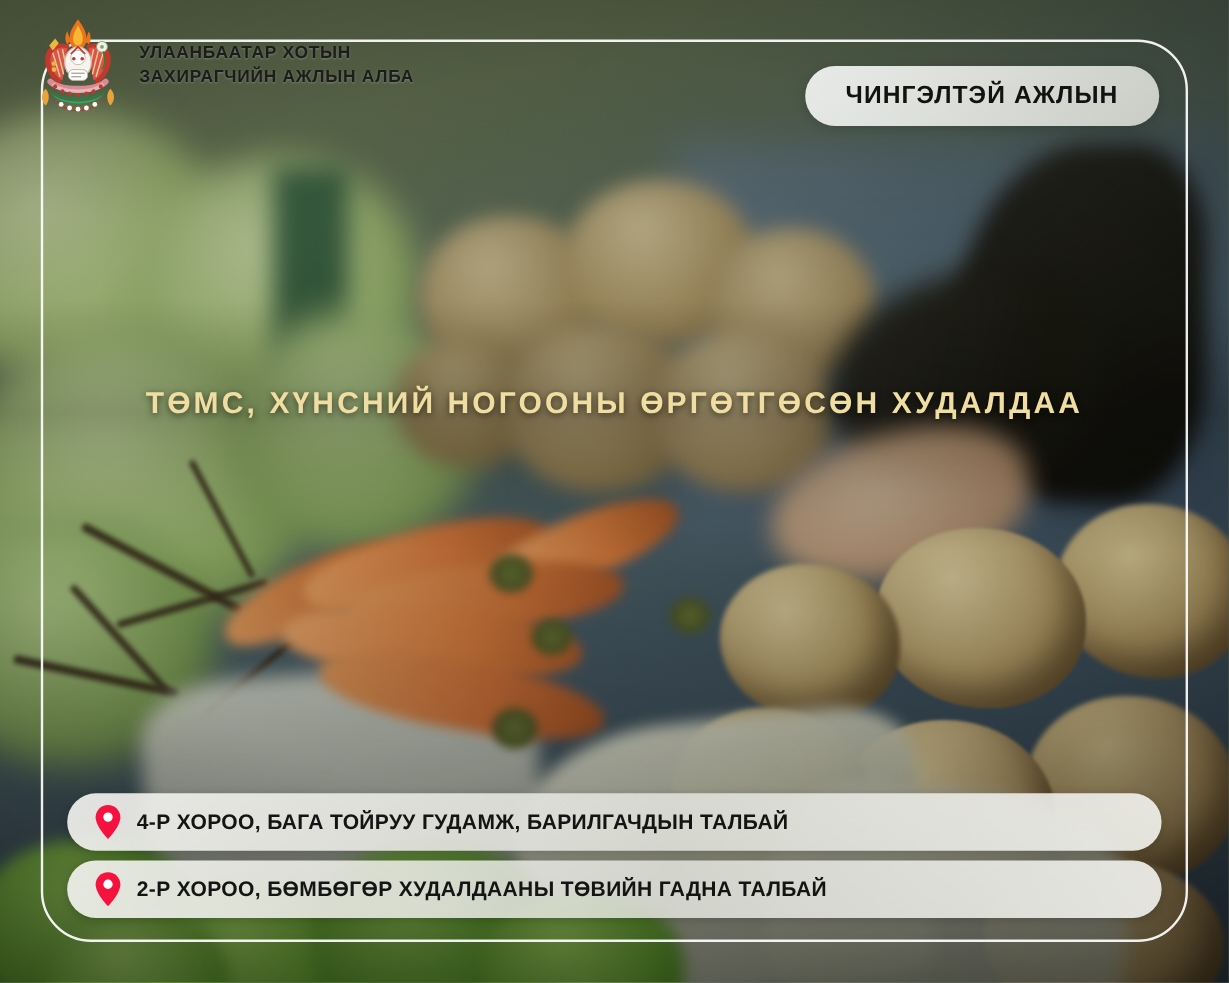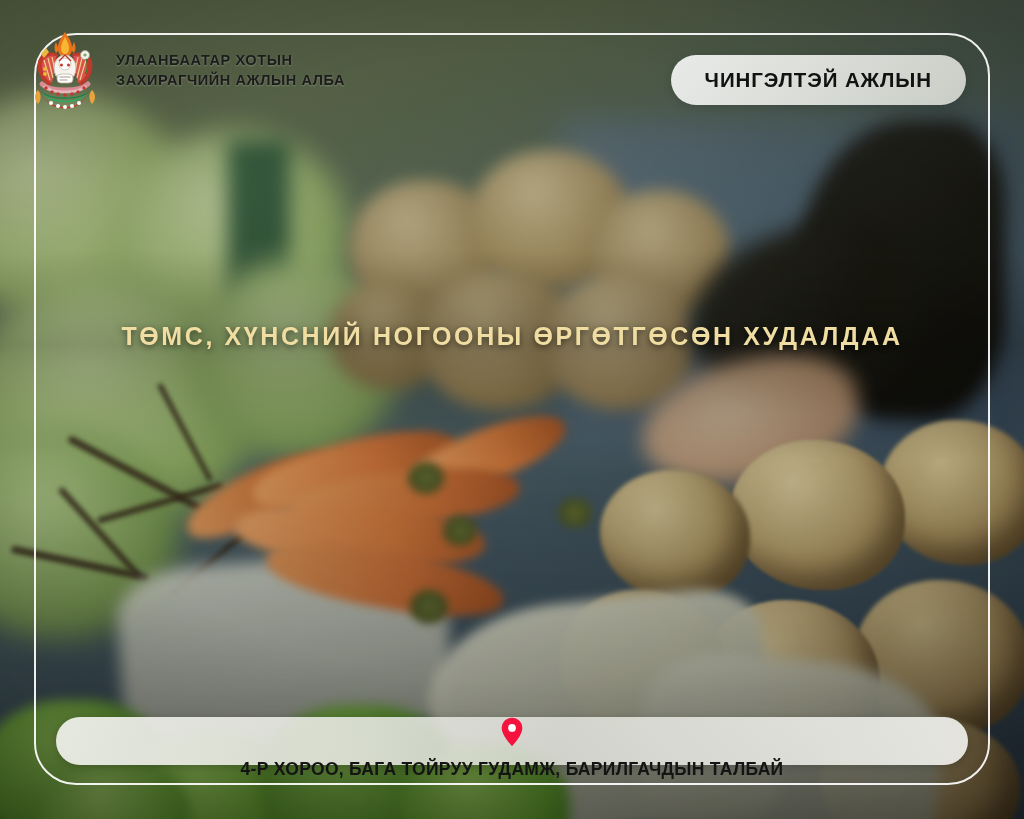--- a/index.html
+++ b/index.html
@@ -114,21 +114,21 @@
   
   .frame{
     position:absolute;left:34px;top:33px;right:34px;bottom:34px;
     border:2px solid rgba(255,255,255,.92);
     border-radius:42px;
     pointer-events:none;
   }
 
   
   .brand{
-    position:absolute;left:28px;top:28px;
+    position:absolute;left:28px;top:12px;
     display:flex;align-items:center;gap:14px;z-index:6;
   }
   .emblem{width:74px;height:84px;position:relative;flex:0 0 auto;}
   .brand-text{
     font-size:14.5px;font-weight:bold;letter-spacing:.6px;line-height:1.38;
     color:#1c1c1c;text-shadow:0 1px 2px rgba(255,255,255,.25);
     white-space:pre-line;
   }
 
   .district-pill{
@@ -158,21 +158,20 @@
 
   
   .locations{position:absolute;left:56px;right:56px;bottom:54px;z-index:6;
     display:flex;flex-direction:column;gap:8px;}
   .loc-bar{
     display:flex;align-items:center;gap:12px;
     height:48px;padding:0 22px;
     border-radius:26px;
     background:linear-gradient(100deg,rgba(242,242,238,.92),rgba(228,229,222,.84) 55%,rgba(243,243,239,.90));
     box-shadow:0 2px 8px rgba(0,0,0,.18);
-    flex-direction:column;
   }
   .pin{width:24px;height:30px;flex:0 0 auto;}
   .loc-text{font-size:17.5px;font-weight:bold;letter-spacing:.3px;color:#141414;white-space:nowrap;}
 </style>
 </head>
 <body>
 
 <div class="poster">
 
   <div class="bg">
@@ -320,16 +319,25 @@
     <div class="loc-bar">
       <span class="pin">
         <svg viewBox="0 0 24 30" width="24" height="30" aria-hidden="true">
           <path d="M12 0.8 C6.3 0.8 1.7 5.4 1.7 11.1 C1.7 18.9 12 29.2 12 29.2 C12 29.2 22.3 18.9 22.3 11.1 C22.3 5.4 17.7 0.8 12 0.8 Z" fill="#f5123f"></path>
           <circle cx="12" cy="10.9" r="3.9" fill="#ffffff"></circle>
         </svg>
       </span>
       <span class="loc-text">4-Р ХОРОО, БАГА ТОЙРУУ ГУДАМЖ, БАРИЛГАЧДЫН ТАЛБАЙ</span>
     </div>
 
+    <div class="loc-bar">
+      <span class="pin">
+        <svg viewBox="0 0 24 30" width="24" height="30" aria-hidden="true">
+          <path d="M12 0.8 C6.3 0.8 1.7 5.4 1.7 11.1 C1.7 18.9 12 29.2 12 29.2 C12 29.2 22.3 18.9 22.3 11.1 C22.3 5.4 17.7 0.8 12 0.8 Z" fill="#f5123f"></path>
+          <circle cx="12" cy="10.9" r="3.9" fill="#ffffff"></circle>
+        </svg>
+      </span>
+      <span class="loc-text">2-Р ХОРОО, БӨМБӨГӨР ХУДАЛДААНЫ ТӨВИЙН ГАДНА ТАЛБАЙ</span>
+    </div>
 
   </div>
 
 </div>
 
 </body></html>

